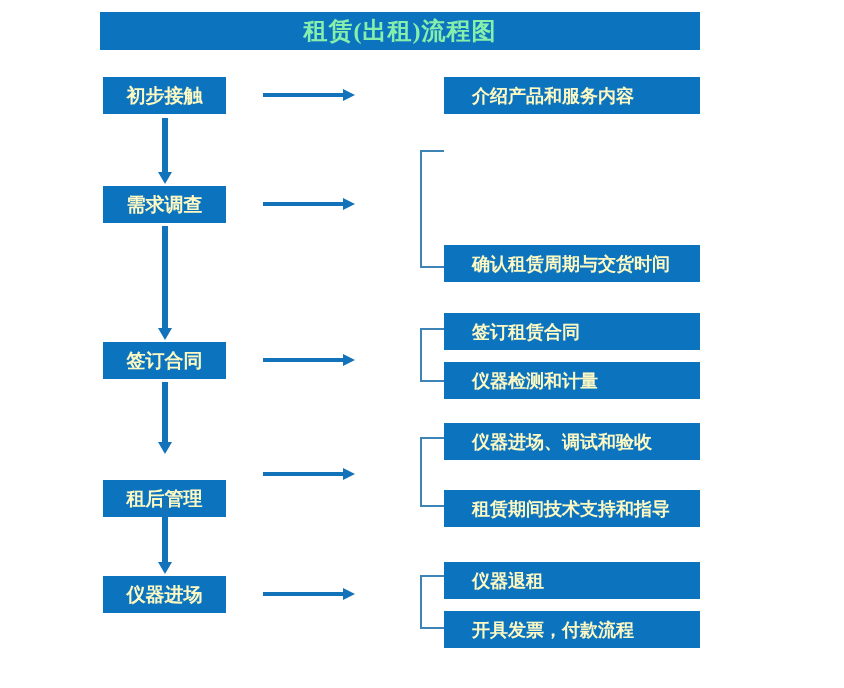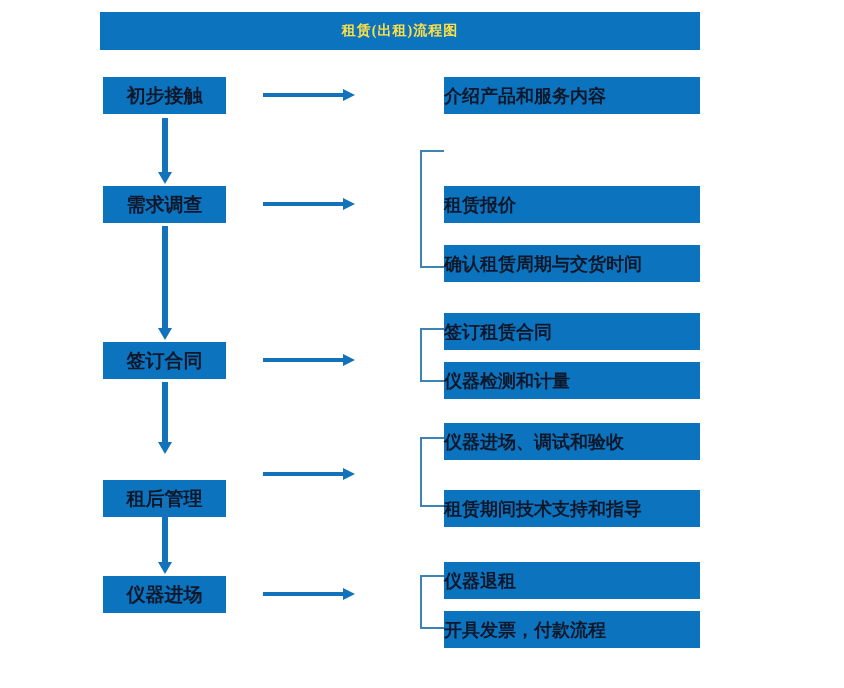--- a/index.html
+++ b/index.html
@@ -21,53 +21,53 @@
   }
 
   
   .title-bar {
     position: absolute;
     left: 100px;
     top: 12px;
     width: 600px;
     height: 38px;
     background: #0C74BE;
-    color: #fde047;
-    font-size: 14px;
+    color: #86efac;
+    font-size: 24px;
     font-weight: bold;
     display: flex;
     align-items: center;
     justify-content: center;
     letter-spacing: 1px;
   }
 
   
   .node {
     position: absolute;
     background: #0C74BE;
-    color: #0f172a;
+    color: #fef9c3;
     font-weight: bold;
     display: flex;
     align-items: center;
     box-sizing: border-box;
   }
   .node.stage {
     left: 103px;
     width: 123px;
     height: 37px;
     font-size: 19px;
     justify-content: center;
   }
   .node.detail {
     left: 444px;
     width: 256px;
     height: 37px;
     font-size: 18px;
     justify-content: flex-start;
-    padding-left: 0;
+    padding-left: 28px;
   }
 
   
   .h-arrow {
     position: absolute;
     left: 263px;
     width: 92px;
     height: 14px;
   }
   .h-arrow .shaft {
@@ -131,21 +131,20 @@
 
   <div class="title-bar">租赁(出租)流程图</div>
 
   <div class="node stage" style="top:77px">初步接触</div>
   <div class="node stage" style="top:186px">需求调查</div>
   <div class="node stage" style="top:342px">签订合同</div>
   <div class="node stage" style="top:480px">租后管理</div>
   <div class="node stage" style="top:576px">仪器进场</div>
 
   <div class="node detail" style="top:77px">介绍产品和服务内容</div>
-  <div class="node detail" style="top:186px">租赁报价</div>
   <div class="node detail" style="top:245px">确认租赁周期与交货时间</div>
   <div class="node detail" style="top:362px">仪器检测和计量</div>
   <div class="node detail" style="top:313px">签订租赁合同</div>
   <div class="node detail" style="top:490px">租赁期间技术支持和指导</div>
   <div class="node detail" style="top:423px">仪器进场、调试和验收</div>
   <div class="node detail" style="top:562px">仪器退租</div>
   <div class="node detail" style="top:611px">开具发票，付款流程</div>
 
   <div class="h-arrow" style="top:88px">
     <span class="shaft"></span>

